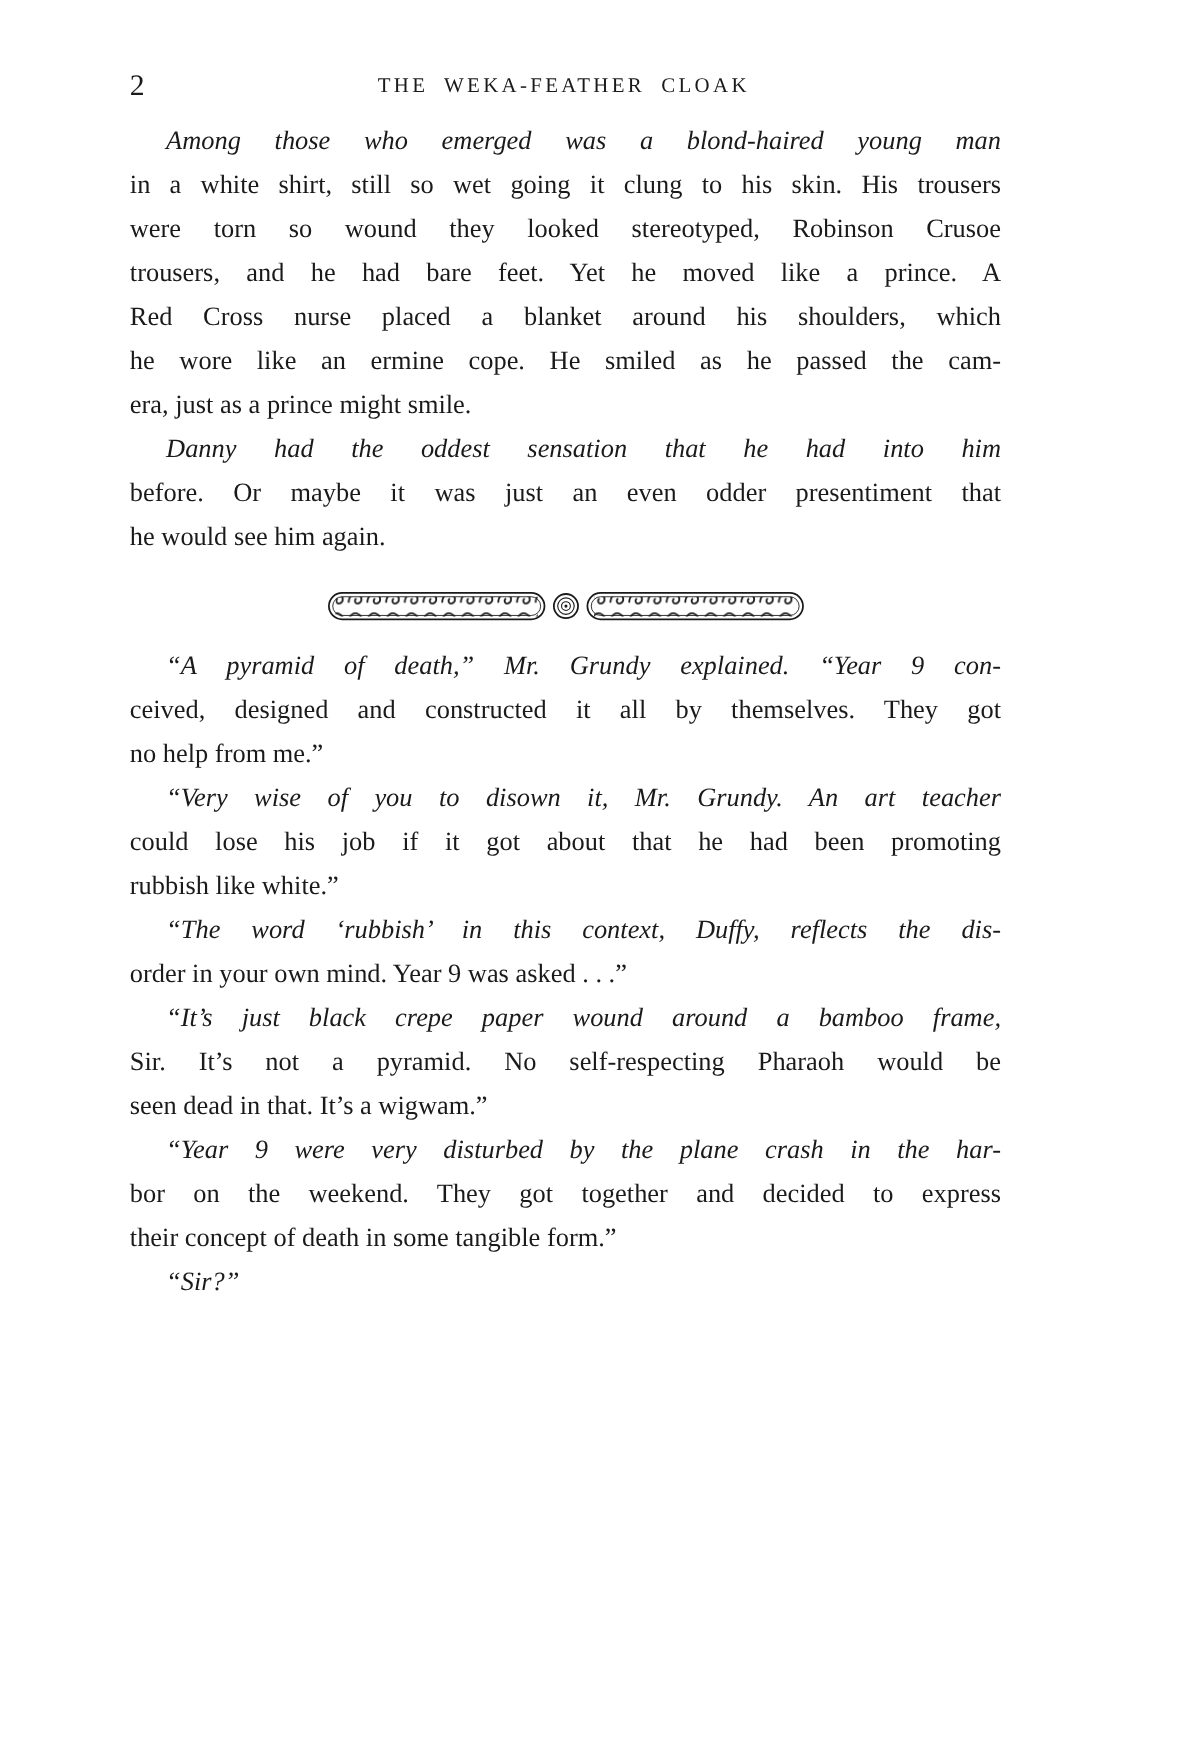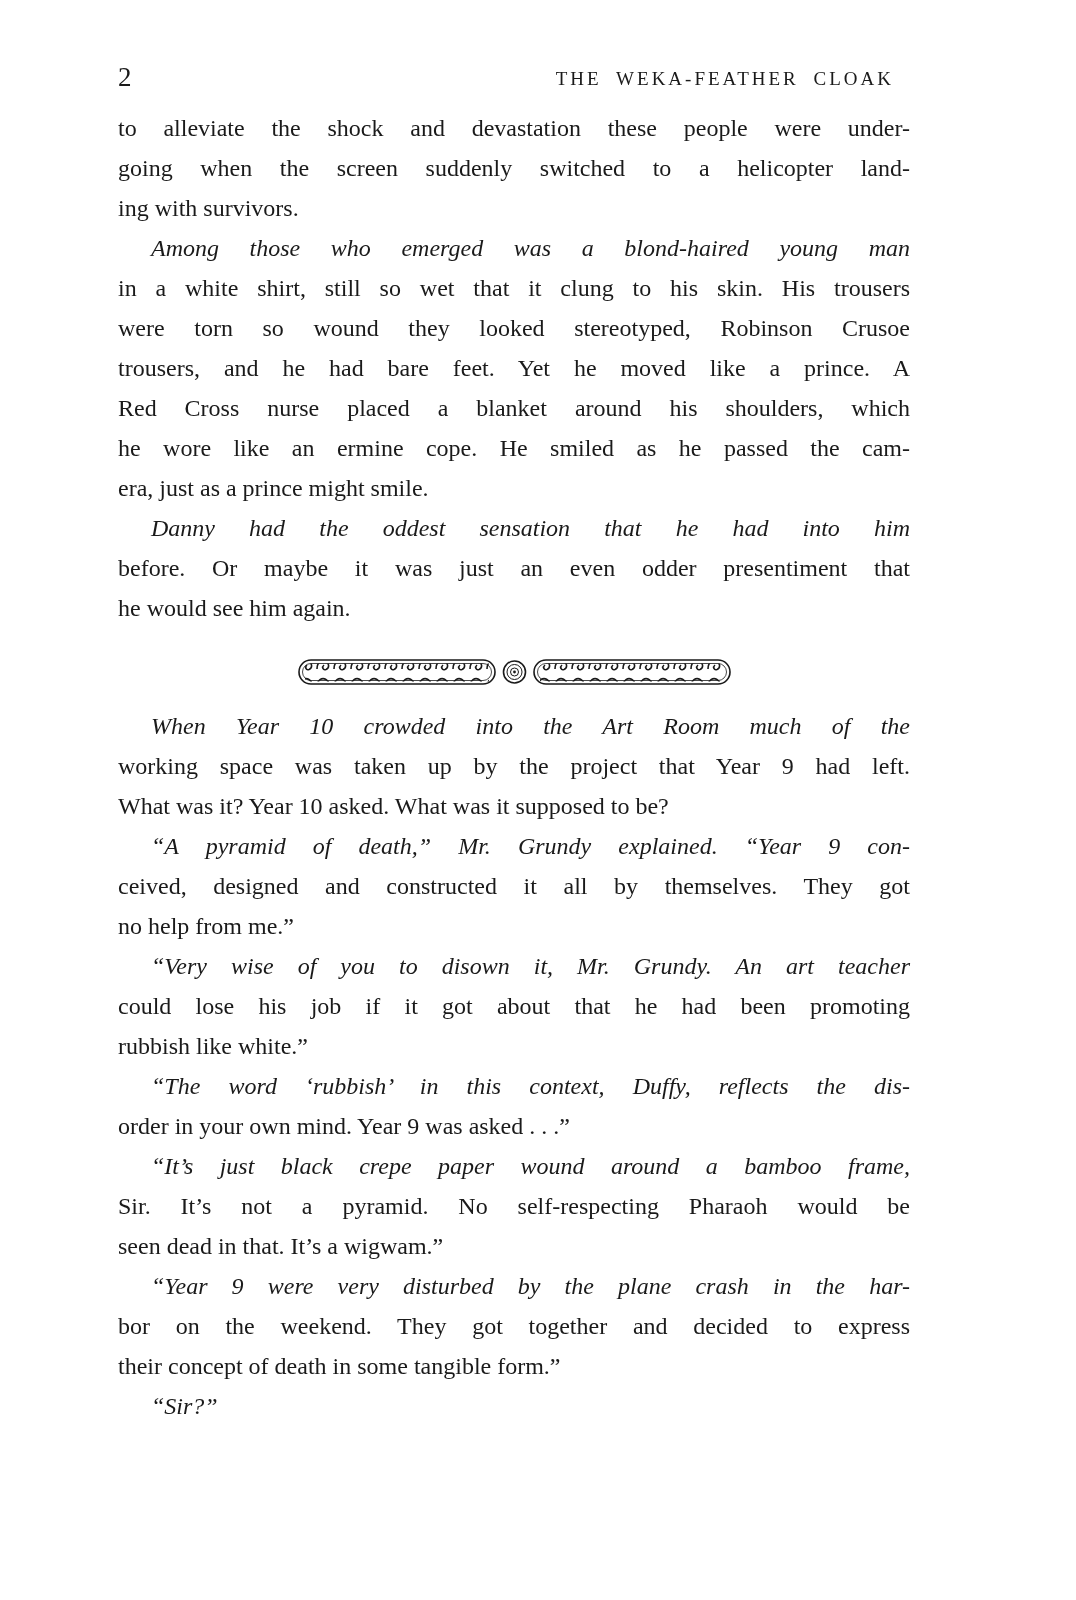--- a/index.html
+++ b/index.html
@@ -26,23 +26,23 @@
   .page-number {
     position: absolute;
     left: 0;
     top: 0;
     font-size: 27px;
     line-height: 30px;
   }
   .running-header {
     position: absolute;
     left: 0;
-    right: 16px;
+    right: 3px;
     top: 5px;
-    text-align: right;
+    text-align: center;
     font-size: 19px;
     letter-spacing: 3px;
     word-spacing: 7px;
     line-height: 24px;
   }
   .text-body {
     margin: 12px 0 0 118px;
     width: 792px;
     font-size: 24px;
     line-height: 40px;
@@ -66,27 +66,22 @@
 </head>
 <body>
 
 <div class="page">
   <div class="header-row">
     <span class="page-number">2</span>
     <span class="running-header">THE WEKA-FEATHER CLOAK</span>
   </div>
   <div class="text-body">
       <div class="paragraph">
-        <div class="line">to alleviate the shock and devastation these people were under-</div>
-        <div class="line">going when the screen suddenly switched to a helicopter land-</div>
-        <div class="line last">ing with survivors.</div>
-      </div>
-      <div class="paragraph">
         <div class="line indent">Among those who emerged was a blond-haired young man</div>
-        <div class="line">in a white shirt, still so wet that it clung to his skin. His trousers</div>
+        <div class="line">in a white shirt, still so wet going it clung to his skin. His trousers</div>
         <div class="line">were torn so wound they looked stereotyped, Robinson Crusoe</div>
         <div class="line">trousers, and he had bare feet. Yet he moved like a prince. A</div>
         <div class="line">Red Cross nurse placed a blanket around his shoulders, which</div>
         <div class="line">he wore like an ermine cope. He smiled as he passed the cam-</div>
         <div class="line last">era, just as a prince might smile.</div>
       </div>
       <div class="paragraph">
         <div class="line indent">Danny had the oddest sensation that he had into him</div>
         <div class="line">before. Or maybe it was just an even odder presentiment that</div>
         <div class="line last">he would see him again.</div>
@@ -106,25 +101,20 @@
       <circle cx="216.5" cy="15" r="11" fill="none" stroke="#1a1a1a" stroke-width="1.6"></circle>
       <circle cx="216.5" cy="15" r="7.5" fill="none" stroke="#1a1a1a" stroke-width="1"></circle>
       <circle cx="216.5" cy="15" r="4" fill="none" stroke="#1a1a1a" stroke-width="1"></circle>
       <circle cx="216.5" cy="15" r="1.4" fill="#1a1a1a"></circle>
 
       <rect x="236" y="3" width="196" height="24" rx="12" fill="none" stroke="#1a1a1a" stroke-width="1.6"></rect>
       <rect x="239.5" y="6.5" width="189" height="17" rx="8.5" fill="none" stroke="#1a1a1a" stroke-width="0.8"></rect>
       <rect x="242" y="6.5" width="184" height="18" fill="url(#curl)"></rect>
     </svg>
   </div>
-<div class="paragraph">
-        <div class="line indent">When Year 10 crowded into the Art Room much of the</div>
-        <div class="line">working space was taken up by the project that Year 9 had left.</div>
-        <div class="line last">What was it? Year 10 asked. What was it supposed to be?</div>
-      </div>
       <div class="paragraph">
         <div class="line indent">“A pyramid of death,” Mr. Grundy explained. “Year 9 con-</div>
         <div class="line">ceived, designed and constructed it all by themselves. They got</div>
         <div class="line last">no help from me.”</div>
       </div>
       <div class="paragraph">
         <div class="line indent">“Very wise of you to disown it, Mr. Grundy. An art teacher</div>
         <div class="line">could lose his job if it got about that he had been promoting</div>
         <div class="line last">rubbish like white.”</div>
       </div>

